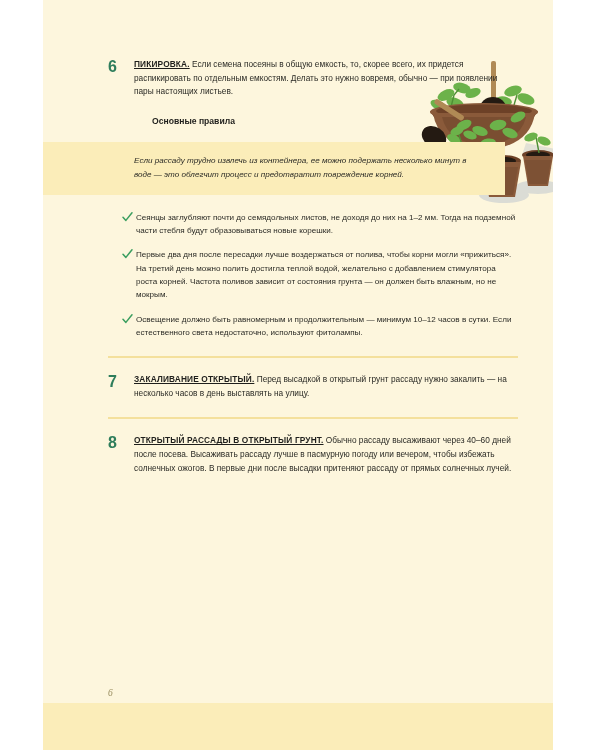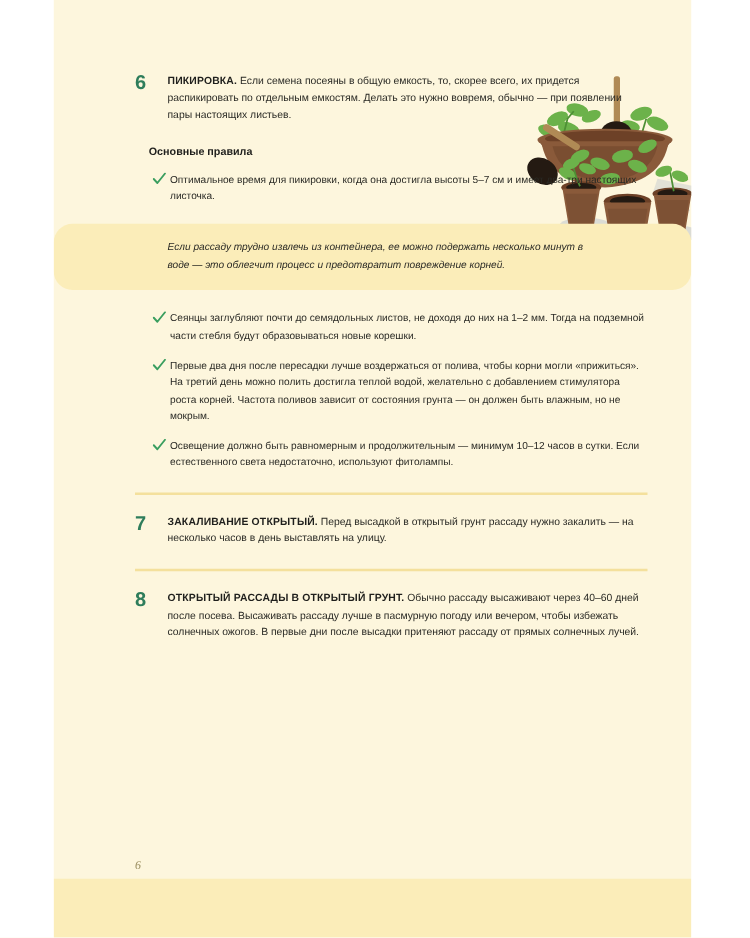--- a/index.html
+++ b/index.html
@@ -61,28 +61,29 @@
     flex: 1 1 auto;
     font-size: 8.3px;
     line-height: 13.6px;
     color: #2a2a25;
     text-align: left;
   }
   .step-body b {
     font-weight: 700;
     color: #1f1f1c;
     letter-spacing: .15px;
+    text-decoration: underline;
   }
 
   
   .step-6 .step-body { width: 248px; }
 
   
   .subhead {
-    margin-left: 11px;
+    margin-left: 44px;
     margin-top: 17px;
     font-size: 8.6px;
     font-weight: 700;
     color: #1f1f1c;
   }
 
   
   .bullets { margin-top: 11px; }
   .bullet {
     display: flex;
@@ -102,27 +103,26 @@
     font-size: 8.1px;
     line-height: 13.3px;
     color: #2a2a25;
   }
   .bullets.narrow .txt { width: 208px; }
 
   
   .callout {
     position: relative;
     left: -65px;
-    width: 510px;
+    width: 462px;
     box-sizing: border-box;
     background: #fbedb9;
     padding: 12px 0 13px 0;
     margin-top: 16px;
     margin-bottom: 16px;
-    border-radius: 15px;
   }
   .callout-inner {
     margin-left: 91px;
     width: 348px;
     font-style: italic;
     font-size: 8.1px;
     line-height: 14px;
     color: #2a2a25;
   }
 
@@ -234,28 +234,20 @@
     <div class="step step-6">
       <div class="step-num">6</div>
       <div class="step-body">
         <b>ПИКИРОВКА.</b><span> Если семена посеяны в общую емкость, то, скорее всего, их придется распикировать по отдельным емкостям. Делать это нужно вовремя, обычно — при появлении пары настоящих листьев.</span>
       </div>
     </div>
 
     <div class="subhead">Основные правила</div>
 
     <div class="bullets narrow">
-      <div class="bullet">
-        <span class="tick">
-          <svg width="11" height="10" viewBox="0 0 11 10">
-              <path d="M1 5.2 L3.9 8.4 L10 0.8" stroke="#3a9e5f" stroke-width="1.5" fill="none" stroke-linecap="round" stroke-linejoin="round"></path>
-            </svg>
-        </span>
-        <span class="txt">Оптимальное время для пикировки, когда она достигла высоты 5–7 см и имеет два-три настоящих листочка.</span>
-      </div>
     </div>
 
     <div class="callout">
       <div class="callout-inner">Если рассаду трудно извлечь из контейнера, ее можно подержать несколько минут в воде — это облегчит процесс и предотвратит повреждение корней.</div>
     </div>
 
     <div class="bullets">
       <div class="bullet">
         <span class="tick">
           <svg width="11" height="10" viewBox="0 0 11 10">

